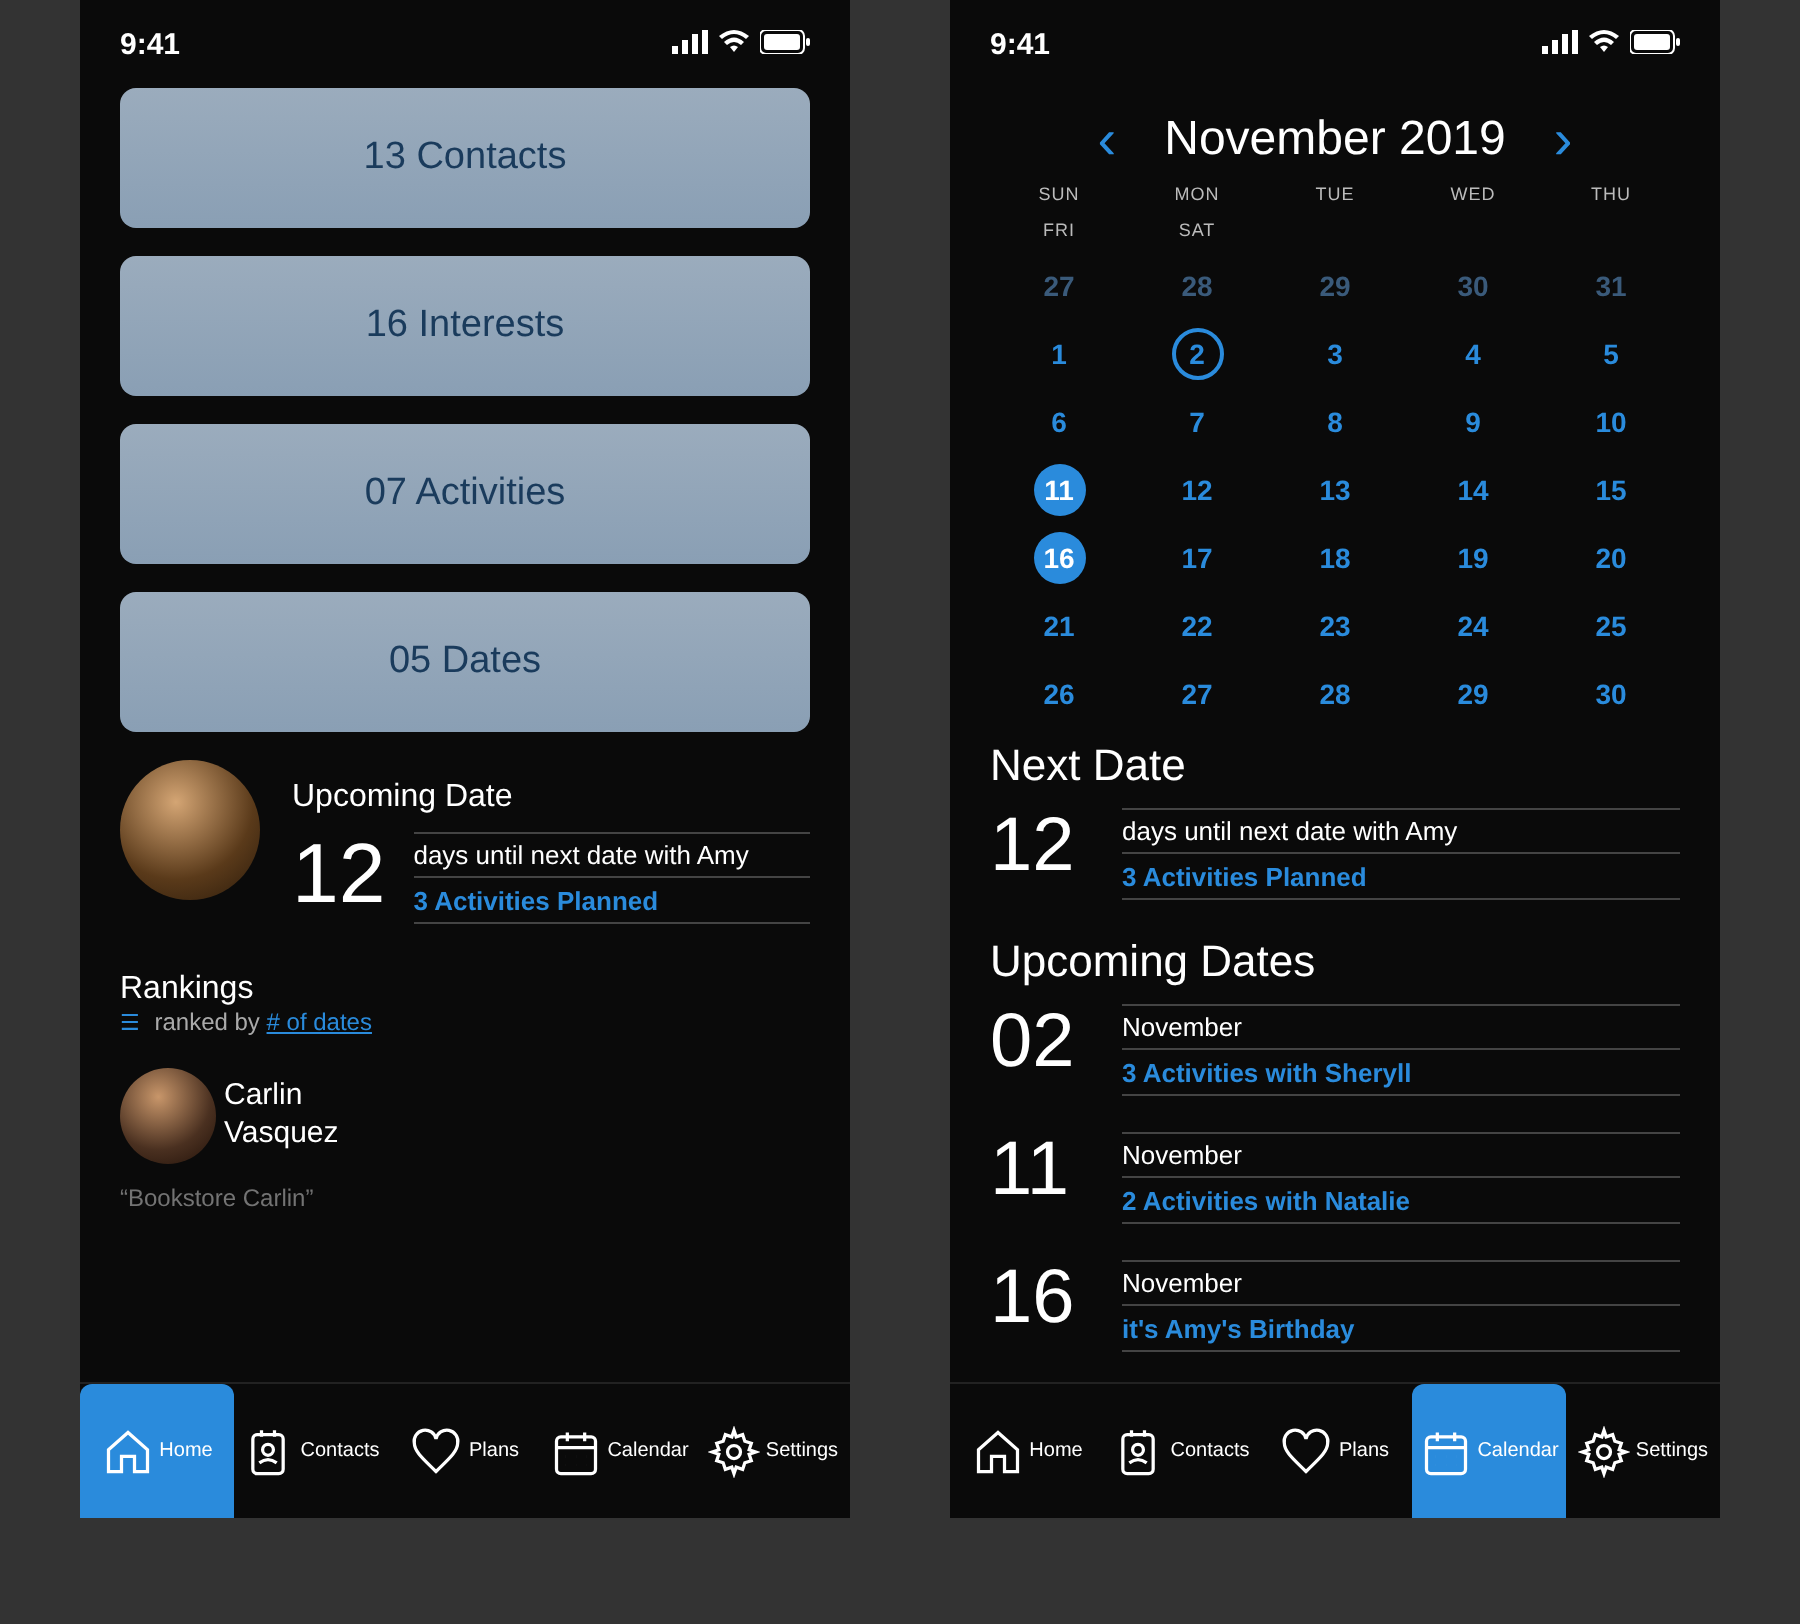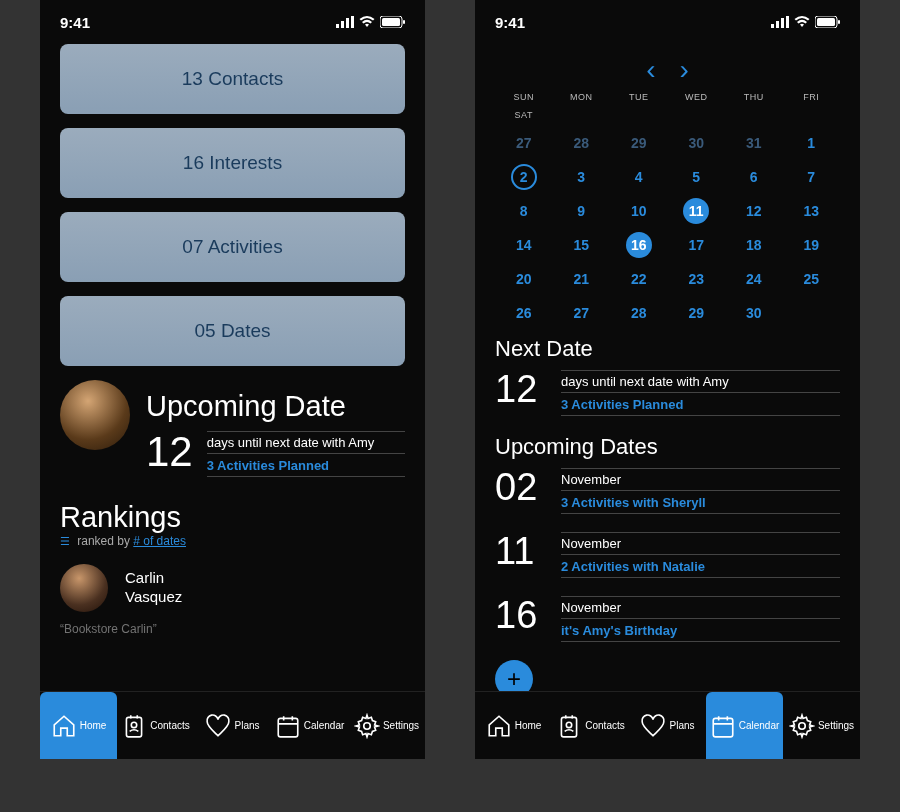--- a/index.html
+++ b/index.html
@@ -39,38 +39,38 @@
     height: 70px;
     border-radius: 8px;
     margin-bottom: 14px;
     display: flex;
     align-items: center;
     justify-content: center;
     font-size: 19px;
     font-weight: 500;
     cursor: pointer;
   }
-  .section-title { font-size: 29px; font-weight: 300; margin: 10px 0 8px; }
+  .section-title { font-size: 16px; font-weight: 300; margin: 10px 0 8px; }
   .upcoming-row { display: flex; align-items: flex-start; gap: 16px; }
   .avatar {
     width: 70px; height: 70px; border-radius: 50%;
     background: radial-gradient(circle at 40% 30%, #d4a574, #5a3a1a 60%, #2a1a0a);
   }
   .avatar-sm {
     width: 48px; height: 48px; border-radius: 50%;
     background: radial-gradient(circle at 40% 30%, #c8966a, #4a3020 60%, #201008);
   }
   .big-num { font-size: 42px; font-weight: 300; line-height: 1; }
   .line-box { border-bottom: 1px solid #444; padding-bottom: 3px; margin-bottom: 4px; font-size: 13px; }
   .line-box.top { border-top: 1px solid #444; padding-top: 3px; }
   .link-blue { color: #2a8bdc; font-weight: 600; font-size: 13px; }
   .rankings-bar { display: flex; justify-content: space-between; align-items: baseline; margin-top: 20px; flex-direction: column; }
   .ranked-by { font-size: 12px; color: #aaa; }
   .ranked-by .u { color: #2a8bdc; text-decoration: underline; }
-  .rank-row { display: flex; align-items: center; gap: 17px; margin-top: 16px; }
+  .rank-row { display: flex; align-items: center; gap: 4px; margin-top: 16px; }
   .rank-name { font-size: 15px; font-weight: 300; line-height: 1.25; }
   .rank-quote { font-size: 12px; color: #737373; margin-top: 10px; }
   .tab-bar {
     height: 68px;
     display: flex;
     border-top: 1px solid #222;
     background: #0a0a0a;
   }
   .tab {
     flex: 1;
@@ -82,21 +82,21 @@
     font-size: 10px;
     color: #fff;
     cursor: pointer;
   }
   .tab.active { background: #2a8bdc; border-radius: 6px 6px 0 0; }
   .tab svg { width: 26px; height: 26px; stroke: #fff; fill: none; stroke-width: 1.5; }
   
   .cal-header { display: flex; align-items: center; justify-content: center; gap: 24px; margin: 10px 0 6px; }
   .cal-month { font-size: 24px; font-weight: 300; }
   .chev { color: #2a8bdc; font-size: 28px; cursor: pointer; user-select: none; font-weight: 300; }
-  .cal-grid { display: grid; grid-template-columns: repeat(6,1fr); text-align: center; row-gap: 8px; margin-bottom: 10px; }
+  .cal-grid { display: grid; grid-template-columns: repeat(5,1fr); text-align: center; row-gap: 8px; margin-bottom: 10px; }
   .cal-dow { font-size: 9px; color: #bbb; letter-spacing: 0.5px; }
   .cal-day { font-size: 14px; color: #2a8bdc; font-weight: 600; cursor: pointer; position: relative; }
   .cal-day.dim { color: #3a5a7a; }
   .cal-day .circ {
     display: inline-flex; width: 26px; height: 26px; align-items: center; justify-content: center;
   }
   .cal-day.ring .circ { border: 2px solid #2a8bdc; border-radius: 50%; }
   .cal-day.fill .circ { background: #2a8bdc; border-radius: 50%; color: #fff; }
   .date-item { display: flex; gap: 14px; margin-bottom: 14px; align-items: flex-start; }
   .date-num { font-size: 38px; font-weight: 300; line-height: 1; min-width: 52px; }
@@ -248,20 +248,21 @@
             <rect x="2" y="2" width="18" height="8" rx="1.5" fill="#fff"></rect>
             <rect x="23" y="4" width="2" height="4" rx="1" fill="#fff"></rect>
           </svg>
       </span>
     </span>
   </div>
 
   <div class="content">
     <div class="cal-header">
       <span class="chev">‹</span>
+      <span class="cal-month">November 2019</span>
       <span class="chev">›</span>
     </div>
 
     <div class="cal-grid" id="cal-dow">
         <div class="cal-dow">SUN</div>
         <div class="cal-dow">MON</div>
         <div class="cal-dow">TUE</div>
         <div class="cal-dow">WED</div>
         <div class="cal-dow">THU</div>
         <div class="cal-dow">FRI</div>

